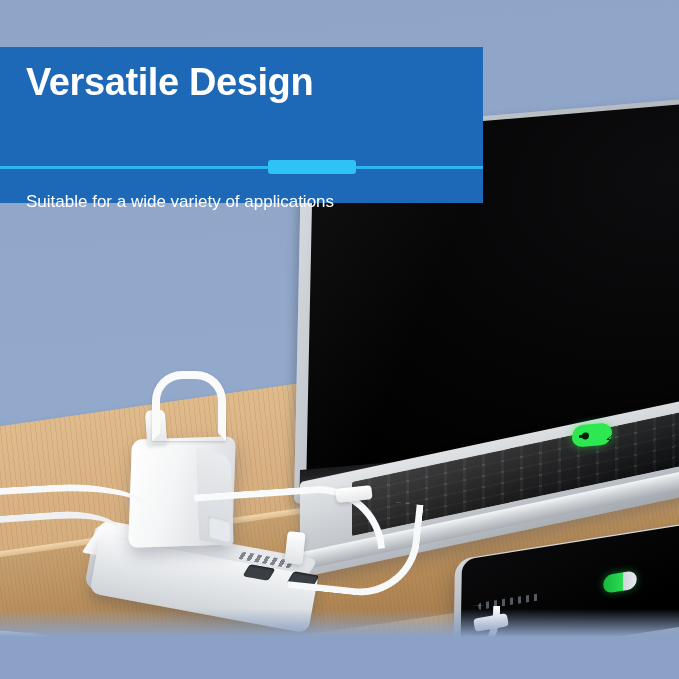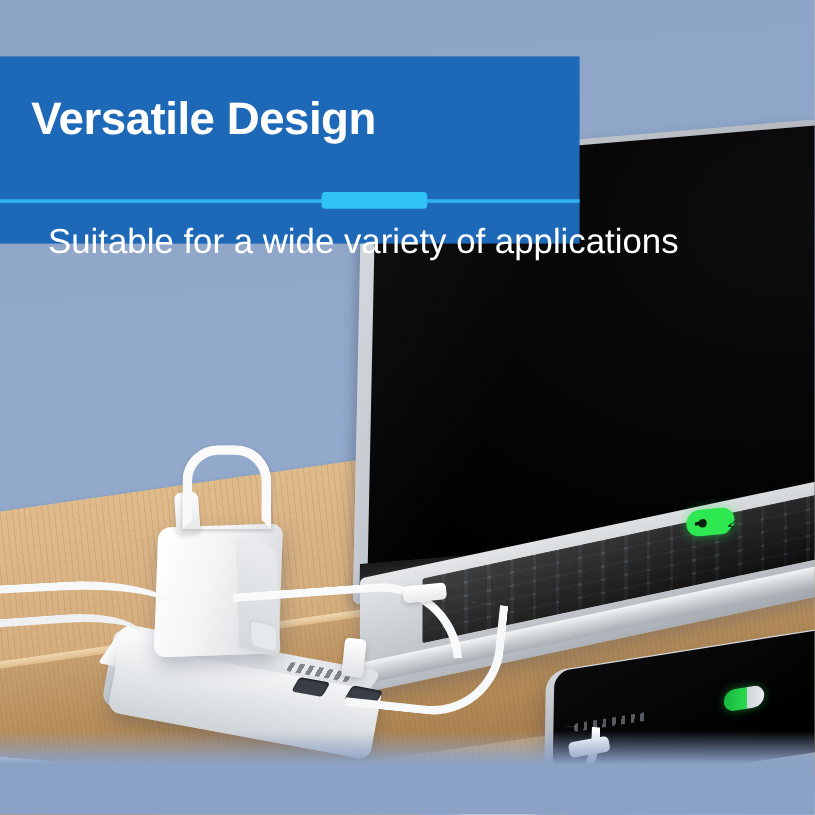--- a/index.html
+++ b/index.html
@@ -461,21 +461,21 @@
 
   
   .banner {
     position: absolute;
     left: 0;
     top: 47px;
     width: 483px;
     height: 156px;
     background: #1e68b8;
     box-sizing: border-box;
-    padding: 28px 22px 0 26px;
+    padding: 10px 22px 0 26px;
   }
   .banner-title {
     color: #ffffff;
     font-family: "Liberation Sans", sans-serif;
     font-weight: bold;
     font-size: 38px;
     line-height: 50px;
     letter-spacing: -0.4px;
     margin: 0;
     white-space: nowrap;
@@ -492,26 +492,26 @@
     position: absolute;
     left: 268px;
     top: 113px;
     width: 88px;
     height: 14px;
     background: #2ec2f5;
     border-radius: 3px;
   }
   .banner-subtitle {
     position: absolute;
-    left: 40px;
+    left: 26px;
     top: 140px;
     color: #ffffff;
     font-family: "Liberation Sans", sans-serif;
     font-weight: normal;
-    font-size: 29px;
+    font-size: 17px;
     line-height: 30px;
     white-space: nowrap;
   }
 </style>
 </head>
 <body>
 
 <div class="stage">
 
   <div class="scene">

